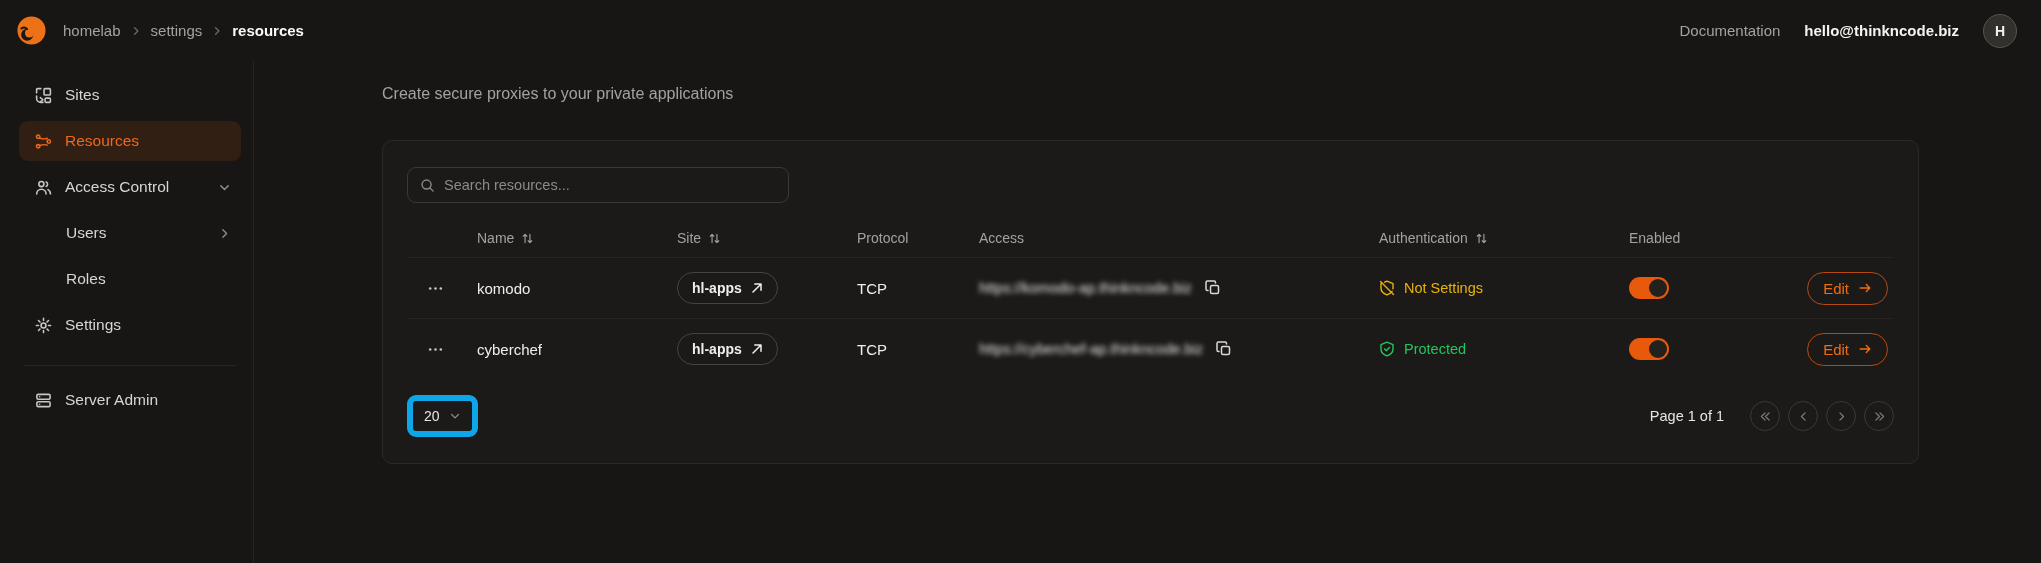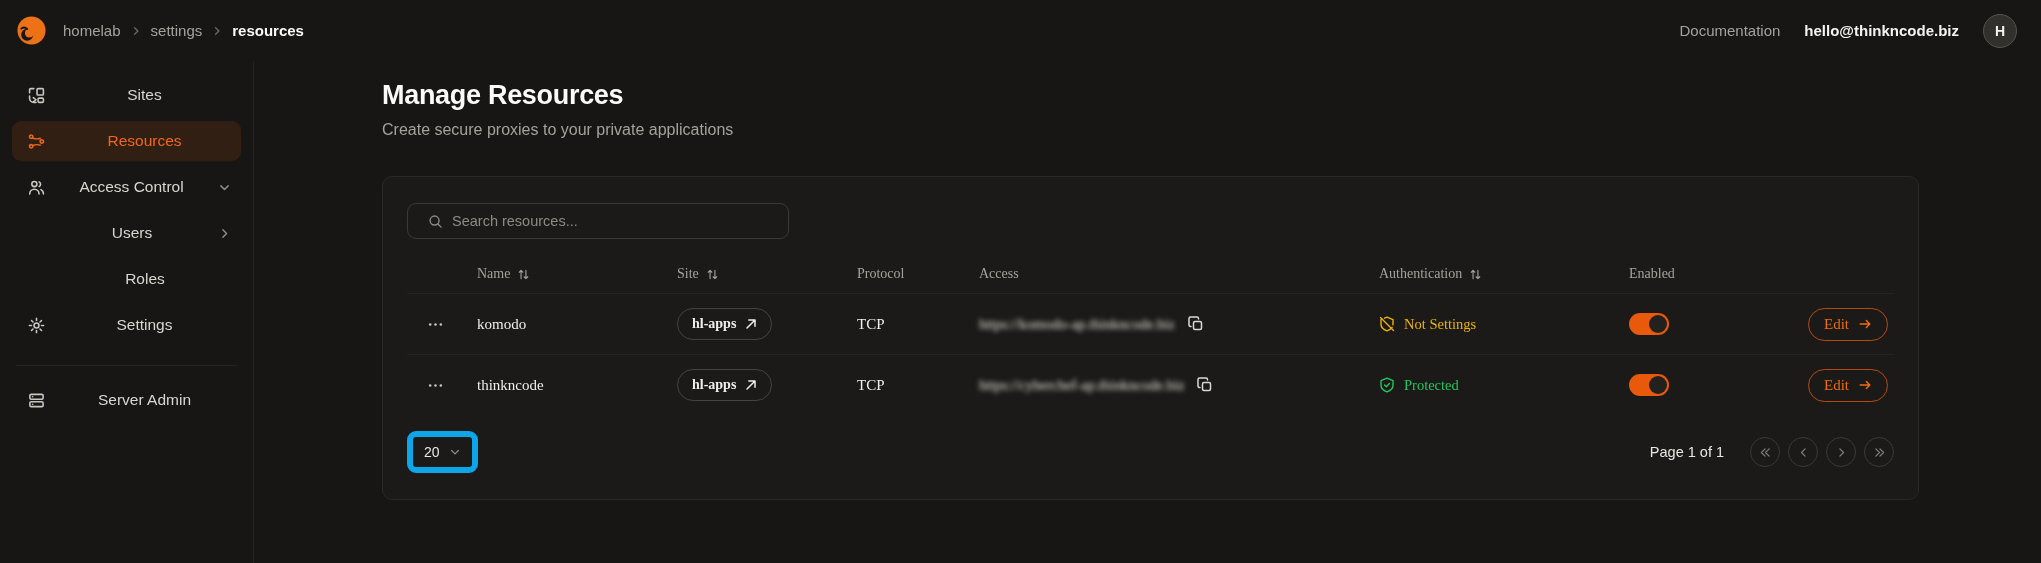--- a/index.html
+++ b/index.html
@@ -34,22 +34,22 @@
     color: #f5f3f0; font-size: 14px; font-weight: 600; cursor: pointer;
   }
 
   
   .shell { display: flex; height: 502px; }
 
   
   .sidebar {
     width: 254px; flex: 0 0 254px;
     border-right: 1px solid #262422;
-    padding: 14px 12px 0 12px;
-    display: flex; flex-direction: column; text-align: center;
+    padding: 14px 12px 0 19px;
+    display: flex; flex-direction: column;
   }
   .side-item {
     height: 40px; margin-bottom: 6px;
     display: flex; align-items: center; gap: 13px;
     padding: 0 10px 0 16px;
     border-radius: 9px;
     color: #d9d6d1; cursor: pointer;
   }
   .side-item .icon { color: #c9c6c0; flex: 0 0 auto; }
   .side-item.active {
@@ -79,42 +79,41 @@
     background: #1c1a18;
     border: 1px solid #2b2927;
     border-radius: 10px;
     padding: 26px 24px;
   }
   .card-toolbar { display: flex; align-items: center; justify-content: space-between; }
   .search-box {
     width: 382px; height: 36px;
     border: 1px solid #3b3936; border-radius: 9px;
     display: flex; align-items: center; gap: 9px;
-    padding: 0 20px; color: #8d8a85; background: transparent;
+    padding: 0 12px; color: #8d8a85; background: transparent;
   }
   .search-box input {
     flex: 1; background: transparent; border: none; outline: none;
     color: #e8e6e2; font-size: 14.5px; font-family: inherit;
   }
   .search-box input::placeholder { color: #8d8a85; }
   .btn-primary {
     height: 34px; padding: 0 18px;
     background: #e8590c; color: #ffffff;
     border: none; border-radius: 17px;
     display: flex; align-items: center; gap: 9px;
     font-size: 15px; font-weight: 600; font-family: inherit; cursor: pointer;
   }
 
   
   .table { margin-top: 16px; }
   .tgrid {
     display: grid;
     grid-template-columns: 56px 200px 180px 122px 400px 250px 172px 1fr;
     align-items: center;
-    font-family: Liberation Serif, serif;
   }
   .thead { height: 38px; color: #a5a29d; font-size: 14px; }
   .th { display: flex; align-items: center; gap: 7px; padding-left: 14px; cursor: pointer; }
   .th.plain { cursor: default; }
   .sort-icon { color: #a5a29d; }
   .trow { height: 61px; border-top: 1px solid #262422; font-size: 15px; color: #f0eeec; }
   .td { padding-left: 14px; display: flex; align-items: center; }
   .td.menu { color: #c9c6c0; cursor: pointer; padding-left: 20px; }
   .site-pill {
     display: inline-flex; align-items: center; gap: 9px;
@@ -276,21 +275,20 @@
           <rect x="1.8" y="2.2" width="12.4" height="4.6" rx="1.2"></rect>
           <rect x="1.8" y="9.2" width="12.4" height="4.6" rx="1.2"></rect>
           <path d="M4.4 4.5h.01M4.4 11.5h.01"></path>
         </svg>
       </span>
       <span class="label">Server Admin</span>
     </div>
   </aside>
 
   <main class="main">
-    <h1 class="page-title">Manage Resources</h1>
     <p class="page-subtitle">Create secure proxies to your private applications</p>
 
     <section class="card">
 
       <div class="card-toolbar">
         <label class="search-box">
           <svg width="15" height="15" viewBox="0 0 16 16" fill="none" stroke="currentColor" stroke-width="1.5" stroke-linecap="round">
               <circle cx="7" cy="7" r="4.8"></circle>
               <path d="m10.6 10.6 3.4 3.4"></path>
             </svg>
@@ -386,21 +384,21 @@
         </div>
 
         <div class="tgrid trow">
           <div class="td menu">
             <svg width="17" height="17" viewBox="0 0 16 16" fill="currentColor">
                 <circle cx="3" cy="8" r="1.2"></circle>
                 <circle cx="8" cy="8" r="1.2"></circle>
                 <circle cx="13" cy="8" r="1.2"></circle>
               </svg>
           </div>
-          <div class="td">thinkncode</div>
+          <div class="td">cyberchef</div>
           <div class="td">
             <button class="site-pill">
               <span>hl-apps</span>
               <svg width="12" height="12" viewBox="0 0 12 12" fill="none" stroke="currentColor" stroke-width="1.5" stroke-linecap="round" stroke-linejoin="round">
                   <path d="M2 10 10 2M3.8 2H10v6.2"></path>
                 </svg>
             </button>
           </div>
           <div class="td">TCP</div>
           <div class="td">

